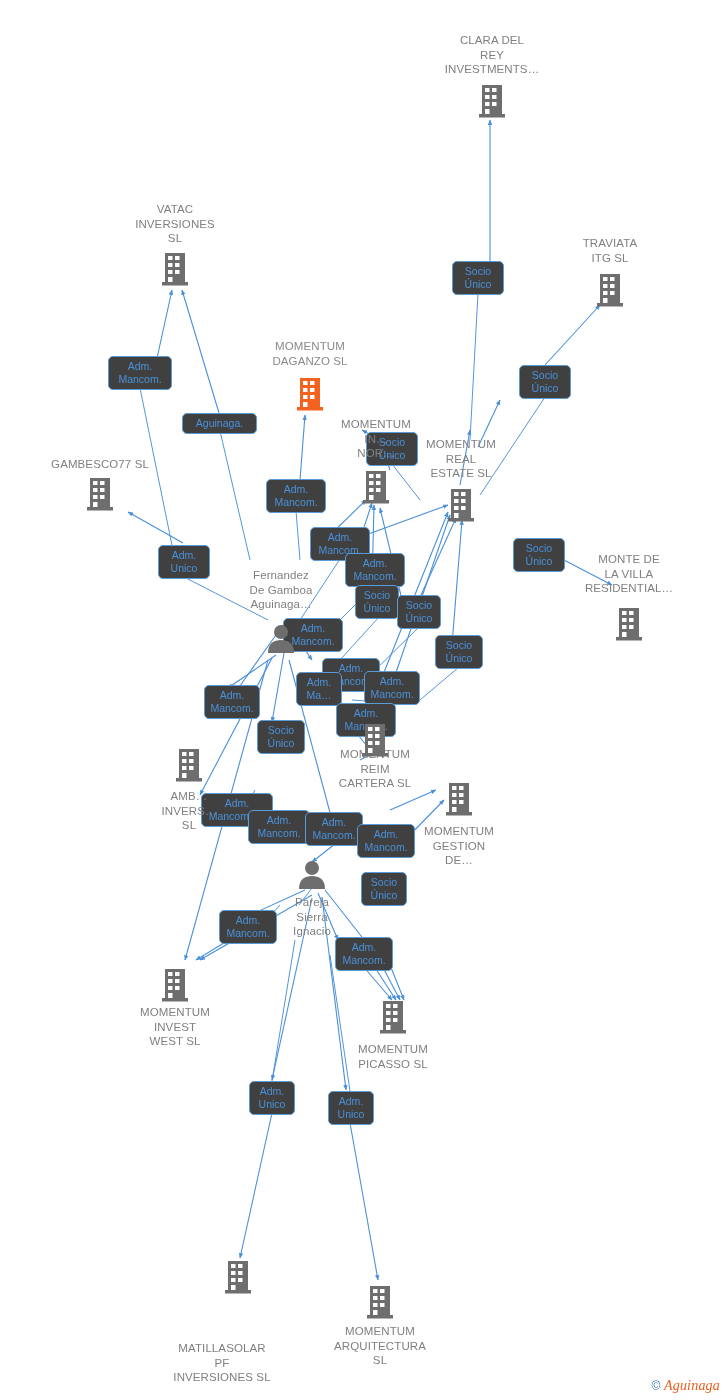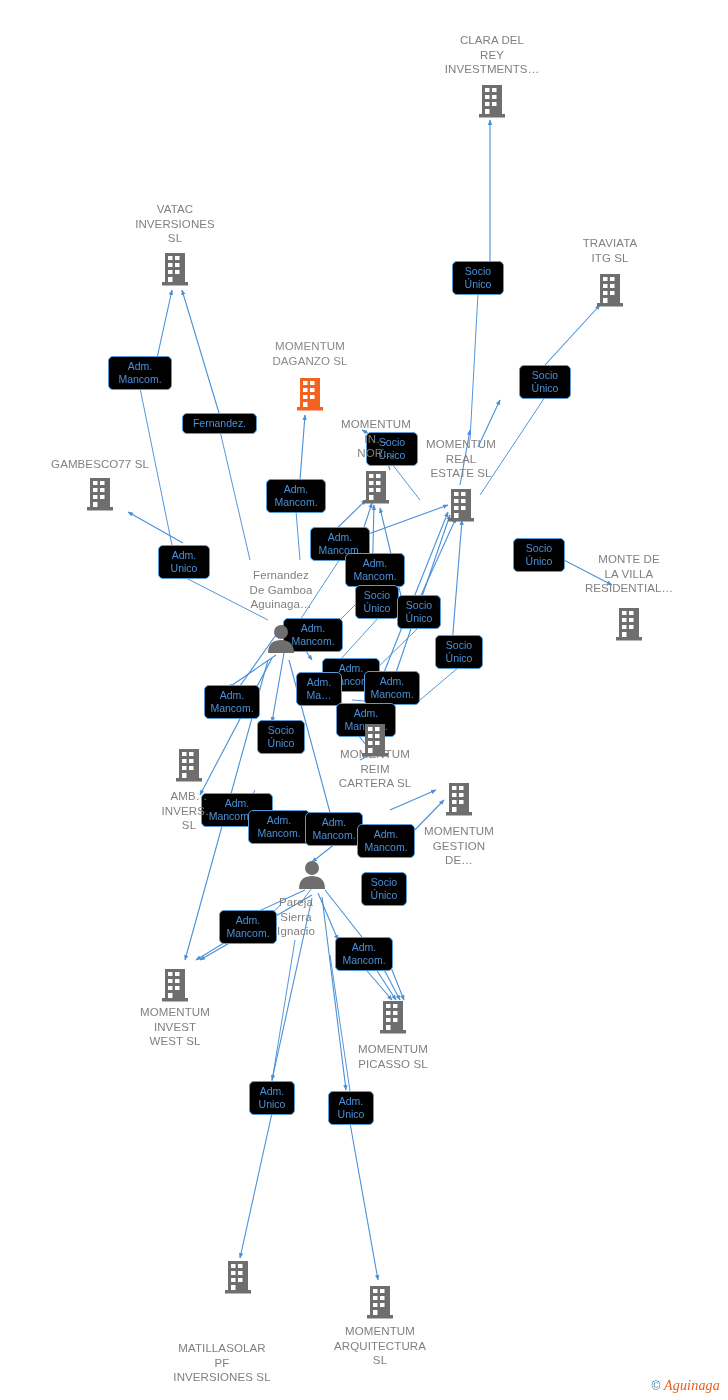--- a/index.html
+++ b/index.html
@@ -12,21 +12,21 @@
   .node{position:absolute;text-align:center;}
   .node .label{
     color:#808080;font-size:11.5px;line-height:14.6px;font-weight:normal;
     letter-spacing:.1px;white-space:pre-line;
   }
   .node.center .label{color:#8a8a8a;}
 
   
   .chip{
     position:absolute;box-sizing:border-box;
-    background:#000000;border:1px solid #5b9bd5;border-radius:5px;
+    background:#404040;border:1px solid #5b9bd5;border-radius:5px;
     color:#4a90d9;font-size:10.5px;line-height:13px;
     text-align:center;padding:3px 5px;white-space:pre-line;
     font-family:"Liberation Sans","DejaVu Sans",sans-serif;
   }
 
   
   #watermark{position:absolute;right:8px;bottom:6px;
     font-size:14px;color:#e8601c;font-family:"Liberation Serif","DejaVu Serif",serif;
     font-style:italic;letter-spacing:.2px;}
   #watermark .c{color:#3d7fa6;font-style:normal;font-size:12px;
@@ -124,21 +124,21 @@
       <path d="M 363 969 L 352 950"></path>
       <path d="M 272 1081 L 295 940"></path>
       <path d="M 350 1091 L 330 955"></path>
       <path d="M 299 905 L 312 888"></path>
     </g>
   </svg>
 
   <div id="chips">
       <div class="chip" style="left: 108px; top: 356px; width: 64px; min-height: 32px;">Adm.
 Mancom.</div>
-      <div class="chip" style="left: 182px; top: 413px; width: 75px; min-height: 18px;">Fernandez.</div>
+      <div class="chip" style="left: 182px; top: 413px; width: 75px; min-height: 18px;">Aguinaga.</div>
       <div class="chip" style="left: 452px; top: 261px; width: 52px; min-height: 32px;">Socio
 Único</div>
       <div class="chip" style="left: 519px; top: 365px; width: 52px; min-height: 32px;">Socio
 Único</div>
       <div class="chip" style="left: 366px; top: 432px; width: 52px; min-height: 32px;">Socio
 Único</div>
       <div class="chip" style="left: 266px; top: 479px; width: 60px; min-height: 32px;">Adm.
 Mancom.</div>
       <div class="chip" style="left: 158px; top: 545px; width: 52px; min-height: 32px;">Adm.
 Unico</div>
@@ -396,21 +396,21 @@
             <rect x="7" y="4" width="4.5" height="4"></rect>
             <rect x="14" y="4" width="4.5" height="4"></rect>
             <rect x="7" y="11" width="4.5" height="4"></rect>
             <rect x="14" y="11" width="4.5" height="4"></rect>
             <rect x="7" y="18" width="4.5" height="4"></rect>
             <rect x="14" y="18" width="4.5" height="4"></rect>
             <rect x="7" y="25" width="4.5" height="5"></rect>
           </g>
           <rect x="14" y="25" width="4.5" height="5" fill="#6e6e6e"></rect>
         </svg></div>
-      <div class="node" style="left: 236px; top: 895px; width: 120px;">
+      <div class="node" style="left: 252px; top: 895px; width: 120px;">
         <div class="label">Pareja
 Sierra
 Ignacio</div>
       </div>
       <div class="node" style="left: 297px; top: 859px; width: 30px;"><svg width="30" height="30" viewBox="0 0 30 30" xmlns="http://www.w3.org/2000/svg">
           <circle cx="15" cy="9" r="7" fill="#6e6e6e"></circle>
           <path d="M2 30 C2 20 8 17 15 17 C22 17 28 20 28 30 Z" fill="#6e6e6e"></path>
         </svg></div>
       <div class="node" style="left: 115px; top: 1005px; width: 120px;">
         <div class="label">MOMENTUM

